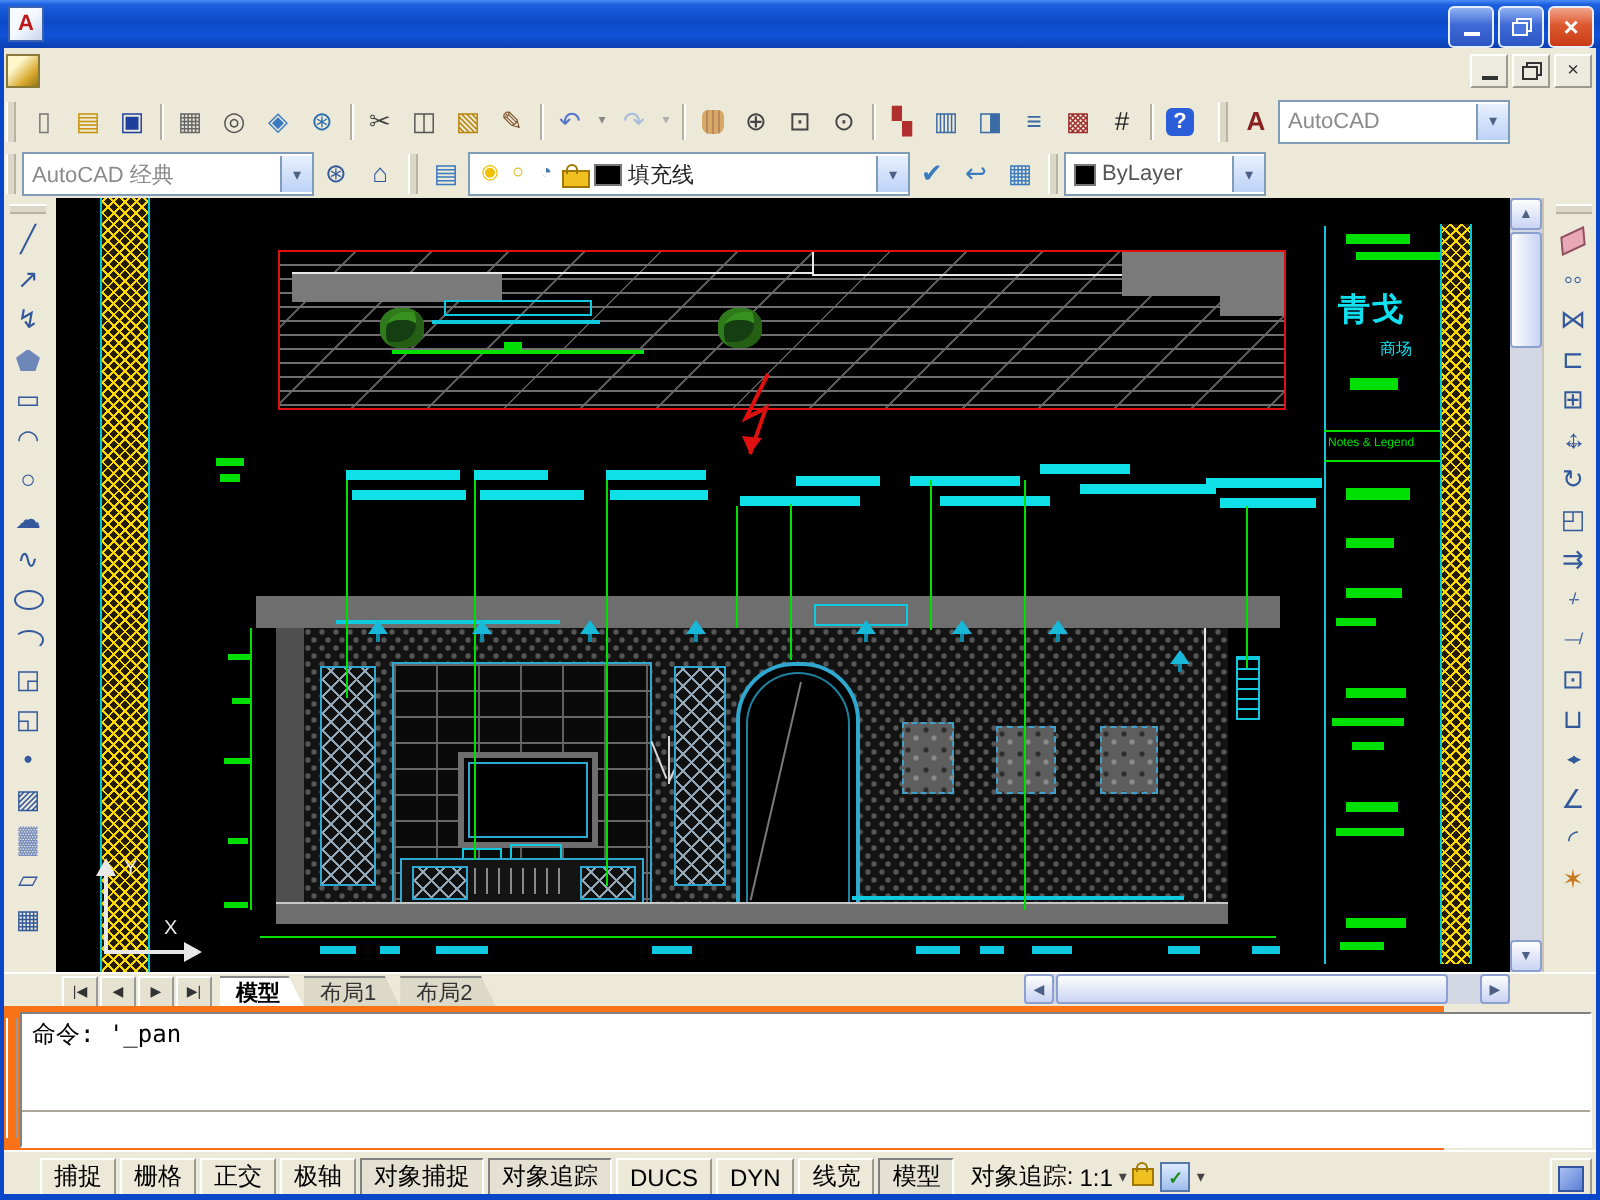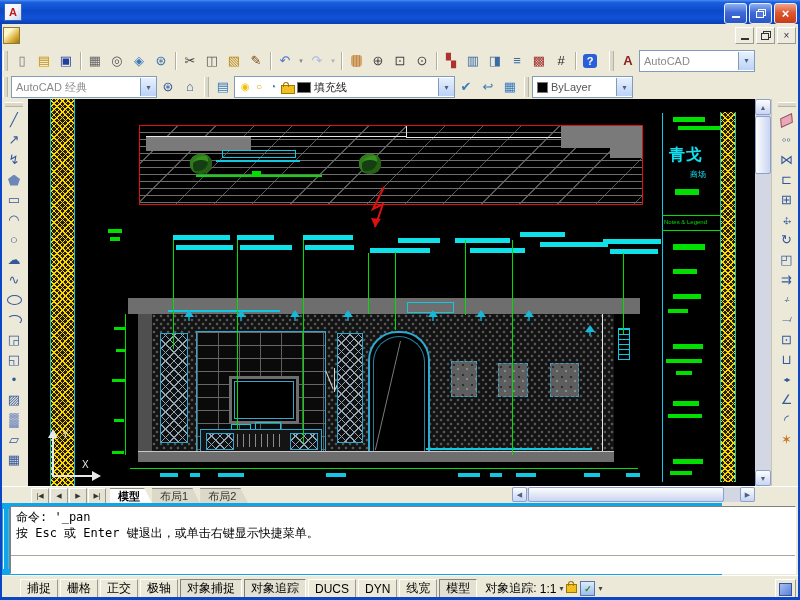--- a/index.html
+++ b/index.html
@@ -128,21 +128,21 @@
   .sthumb{position:absolute;background:linear-gradient(90deg,#FDFDFB,#C9D4F4);border:1px solid #8CA0D0;border-radius:2px;box-sizing:border-box;}
   
   #tabrow{left:0;top:486px;width:800px;height:17px;background:#ECE9D8;border-top:1px solid #fff;display:flex;align-items:center;}
   .navbtn{width:16px;height:14px;margin-left:1px;background:#E6E2D2;border:1px solid;border-color:#fff #999 #999 #fff;
     font-size:7px;display:flex;align-items:center;justify-content:center;color:#333;flex:none;}
   .tab{height:15px;padding:0 12px 0 8px;display:flex;align-items:center;font-size:11px;background:#DDD9C8;color:#333;
     clip-path:polygon(0 0,calc(100% - 8px) 0,100% 100%,0 100%);border-top:1px solid #888;flex:none;}
   .tab.active{background:#FFFFFF;font-weight:bold;color:#000;}
   #hscroll{position:absolute;left:512px;top:487px;width:243px;height:15px;background:#D3D7E3;}
   
-  #cmdwrap{left:0;top:503px;width:722px;height:72px;background:#0ea5e9;}
+  #cmdwrap{left:0;top:503px;width:722px;height:72px;background:#f97316;}
   #cmdgrip{position:absolute;left:3px;top:6px;width:4px;height:60px;border-left:1px solid #fff;border-right:1px solid #999;}
   #cmdbox{position:absolute;left:10px;top:3px;width:784px;height:66px;background:#fff;border:1px solid;border-color:#808080 #fff #fff #808080;}
   #cmdhist{position:absolute;left:0;top:0;right:0;bottom:17px;padding:2px 5px;font-family:"DejaVu Sans Mono",monospace;
     font-size:12px;line-height:16px;border-bottom:1px solid #ACA899;white-space:pre;overflow:hidden;}
   #cmdline{position:absolute;left:0;bottom:0;right:0;height:16px;font-family:"DejaVu Sans Mono",monospace;font-size:12px;padding:0 5px;}
   
   #statusbar{left:0;top:575px;width:800px;height:25px;background:#ECE9D8;border-top:1px solid #fff;display:flex;align-items:center;}
   #coords{margin-left:5px;width:185px;height:17px;border:1px solid;border-color:#9C9A8C #fff #fff #9C9A8C;
     font-size:11px;display:flex;align-items:center;padding-left:4px;background:#ECE9D8;flex:none;}
   .stoggle{height:18px;padding:0 6px;margin-left:2px;display:flex;align-items:center;font-size:12px;background:#ECE9D8;
@@ -644,21 +644,21 @@
   </div>
   <div id="hscroll">
     <div class="sbtn" style="left:0;top:0;width:15px;height:15px;">◀</div>
     <div class="sthumb" style="left:16px;top:0;width:196px;height:15px;background:linear-gradient(#FDFDFB,#C9D4F4);"></div>
     <div class="sbtn" style="right:0;top:0;width:15px;height:15px;">▶</div>
   </div>
 
   <div id="cmdwrap" class="ab">
     <div id="cmdgrip"></div>
     <div id="cmdbox">
-      <div id="cmdhist"><div><div>命令: '_pan</div><div>按 Esc 或 Enter 键退出，或单击右键显示快捷菜单。</div></div></div>
+      <div id="cmdhist"><div><div>命令: '_pan</div></div></div>
       <div id="cmdline"></div>
     </div>
   </div>
 
   <div id="statusbar" class="ab">
     <div style="display:flex;margin-left:18px;">
 
     <div class="stoggle">捕捉</div>
         <div class="stoggle">栅格</div>
         <div class="stoggle">正交</div>

